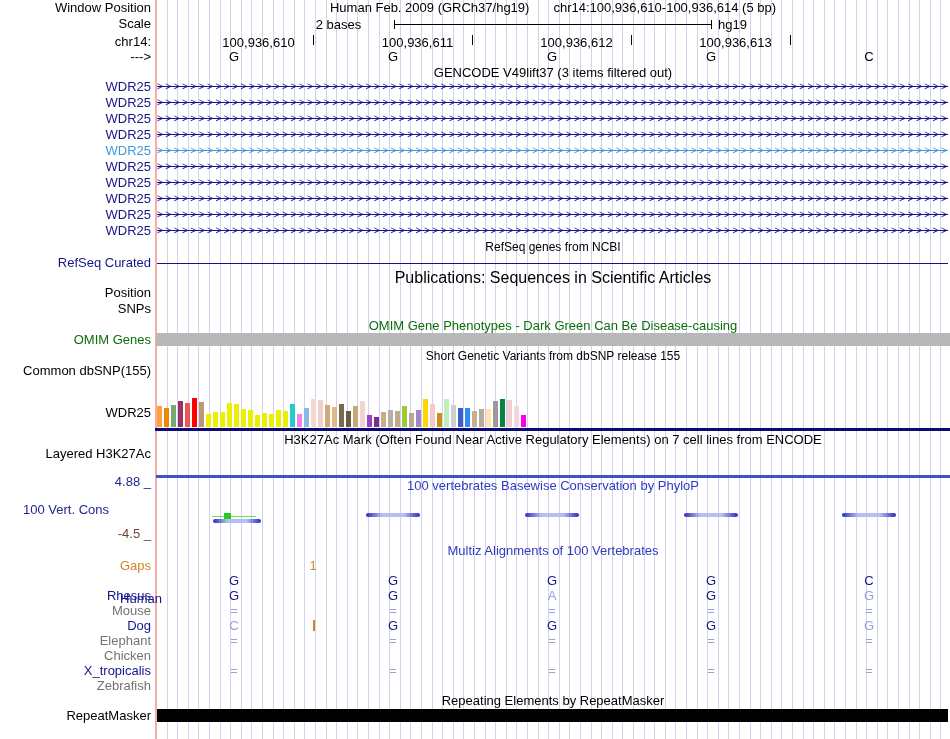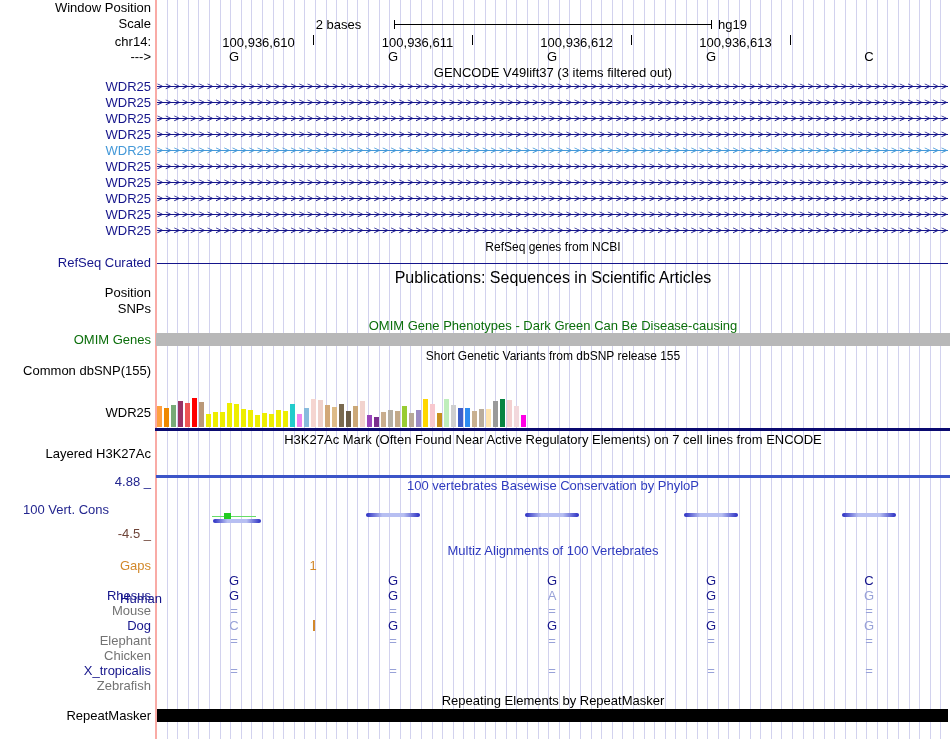--- a/index.html
+++ b/index.html
@@ -51,20 +51,23 @@
     background:linear-gradient(to right,#2a2ec2 0,#b7bff2 30%,#b7bff2 70%,#2a2ec2 100%);}
 </style>
 </head>
 <body>
 
 <div id="browser">
   <div id="gridlines"></div>
   <div id="redline"></div>
 
   <div class="gutter-label" style="top:0">Window Position</div>
+  <div class="track-title" style="top:1">
+    <span>Human Feb. 2009 (GRCh37/hg19)</span><span style="display:inline-block;width:24px"></span><span>chr14:100,936,610-100,936,614 (5 bp)</span>
+  </div>
 
   <div class="gutter-label" style="top:16px">Scale</div>
   <div class="coord-num" style="left:287px;top:17px">2 bases</div>
   <div class="scalebar" style="left:394px;top:20px;width:316px"></div>
   <div style="position:absolute;left:718px;top:17px;height:15px;line-height:15px">hg19</div>
 
   <div class="gutter-label" style="top:34px">chr14:</div>
   <div id="coord-row">
       <div class="coord-num" style="left: 207px; top: 35px;">100,936,610</div>
       <div class="tick" style="left: 313px; top: 35px;"></div>

